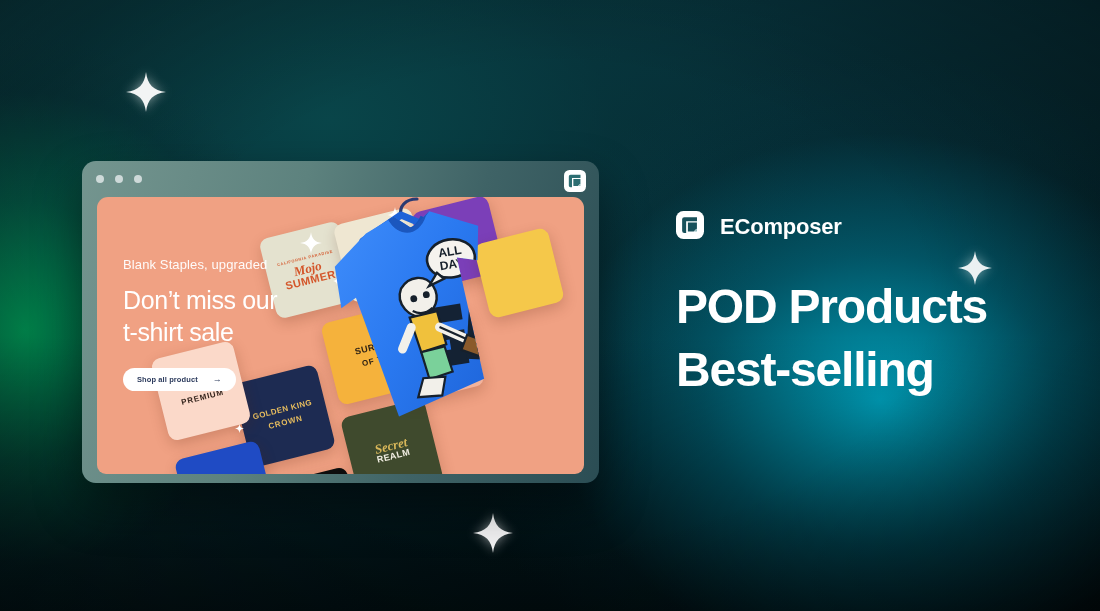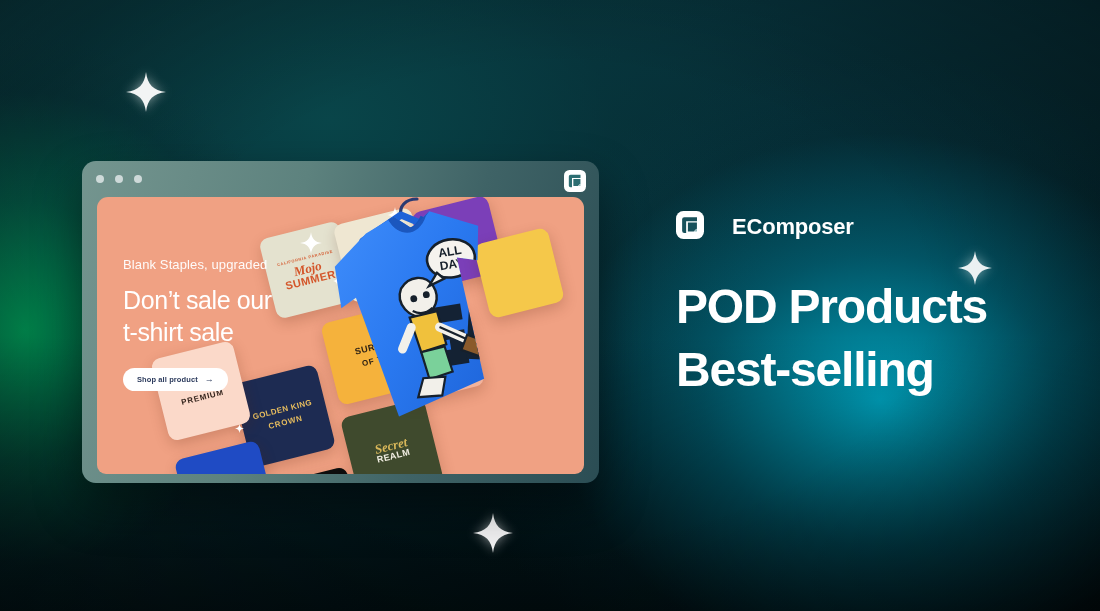--- a/index.html
+++ b/index.html
@@ -57,21 +57,21 @@
   .hero-copy { position:absolute; left:26px; top:60px; width:230px; z-index:6; }
   .eyebrow {
     color:#fff; font-size:13px; letter-spacing:0.12px; opacity:0.96;
     margin-bottom:13px; white-space:nowrap;
   }
   .headline {
     color:#fff; font-size:25px; line-height:1.26; font-weight:400;
     letter-spacing:-0.4px;
   }
   .cta {
-    margin-top:20px; display:inline-flex; align-items:center; gap:7px;
+    margin-top:20px; display:inline-flex; align-items:center; gap:15px;
     background:#fff; color:#2b3a5c; border:none; cursor:pointer;
     font-family:"Liberation Sans", sans-serif;
     font-size:7.5px; font-weight:700; letter-spacing:0.1px;
     padding:7px 14px; border-radius:20px;
   }
   .cta .arr { font-size:9px; line-height:1; }
 
   
   .collage { position:absolute; inset:0; z-index:2; }
   .card {
@@ -84,21 +84,21 @@
     display:flex; flex-direction:column; align-items:center; justify-content:center; }
   .ctitle { font-weight:700; line-height:1.0; }
 
   .hero-spark { position:absolute; z-index:7; pointer-events:none; }
 
   
   .shirt-wrap { position:absolute; z-index:8; left:216px; top:-4px; width:200px; height:300px; }
 
   
   .right { position:absolute; left:676px; top:0; width:400px; height:611px; }
-  .brand { position:absolute; top:211px; left:0; display:flex; align-items:center; gap:28px; }
+  .brand { position:absolute; top:211px; left:0; display:flex; align-items:center; gap:16px; }
   .brand-name { color:#fff; font-size:22px; font-weight:700; letter-spacing:-0.2px; }
   .big-title {
     position:absolute; top:276px; left:0; width:400px;
     color:#fff; font-size:48px; font-weight:700; line-height:1.31;
     letter-spacing:-1.2px;
   }
 </style>
 </head>
 <body>
 
@@ -260,21 +260,21 @@
               <path d="M50 0 C54 32 68 46 100 50 C68 54 54 68 50 100 C46 68 32 54 0 50 C32 46 46 32 50 0 Z" fill="#ffffff"></path>
             </svg></div>
           <div class="hero-spark" style="left: 290px; top: 10px;"><svg width="16" height="16" viewBox="0 0 100 100" style="opacity:1">
               <path d="M50 0 C54 32 68 46 100 50 C68 54 54 68 50 100 C46 68 32 54 0 50 C32 46 46 32 50 0 Z" fill="#ffffff"></path>
             </svg></div>
         </div>
 
       <div class="hero-copy">
         <div class="eyebrow">Blank Staples, upgraded</div>
         <div class="headline">
-          <div>Don’t sale our</div>
+          <div>Don’t miss our</div>
           <div>t-shirt sale</div>
         </div>
         <button class="cta">
           <span>Shop all product</span>
           <span class="arr">→</span>
         </button>
       </div>
     </div>
   </div>
 

